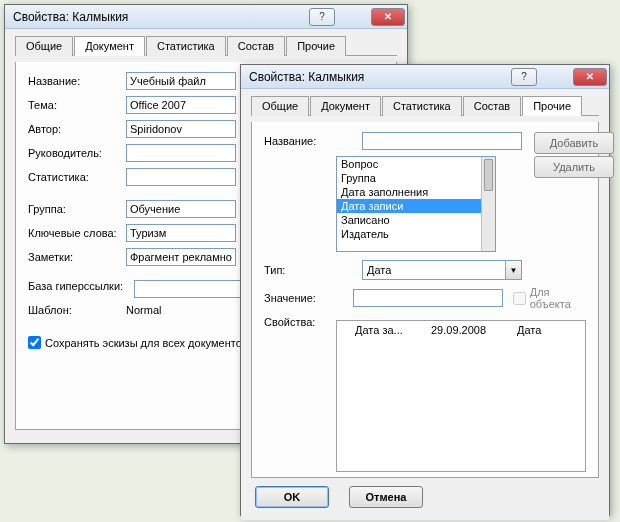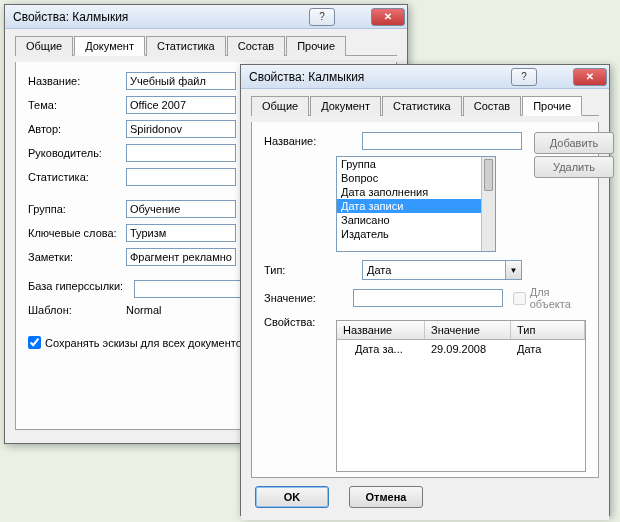--- a/index.html
+++ b/index.html
@@ -302,22 +302,22 @@
     <div class="tabpane" style="height:356px;">
       <div style="display:flex; align-items:flex-start;">
         <div style="flex:1;">
           <div class="row">
             <label class="lbl2">Название:</label>
             <input class="input2" style="width: 160px;" value="">
           </div>
           <div style="display:flex;">
             <div class="lbl2"></div>
             <div class="listbox">
+              <div class="listitem">Вопрос</div>
               <div class="listitem">Группа</div>
-              <div class="listitem">Вопрос</div>
               <div class="listitem">Дата заполнения</div>
               <div class="listitem selected">Дата записи</div>
               <div class="listitem">Записано</div>
               <div class="listitem">Издатель</div>
               <div class="sb"></div>
             </div>
           </div>
         </div>
         <div class="rbtns">
           <button class="wbtn">Добавить</button>
@@ -338,25 +338,20 @@
         <input class="input2" style="width: 160px;" value="">
         <div class="check-disabled" style="margin-left:10px;">
           <input type="checkbox" disabled="" style="">
           <span>Для объекта</span>
         </div>
       </div>
 
       <div style="display:flex; align-items:flex-start; margin-top:6px;">
         <label class="lbl2">Свойства:</label>
         <div class="proptable" style="flex:1;">
-          <div class="hdrs">
-            <div class="col-n">Название</div>
-            <div class="col-v">Значение</div>
-            <div class="col-t">Тип</div>
-          </div>
           <div class="pr">
             <div class="col-n" style="padding-left:18px;">Дата за...</div>
             <div class="col-v">29.09.2008</div>
             <div class="col-t">Дата</div>
           </div>
         </div>
       </div>
     </div>
     <div class="footer-btns">
       <button class="btn primary">OK</button>

